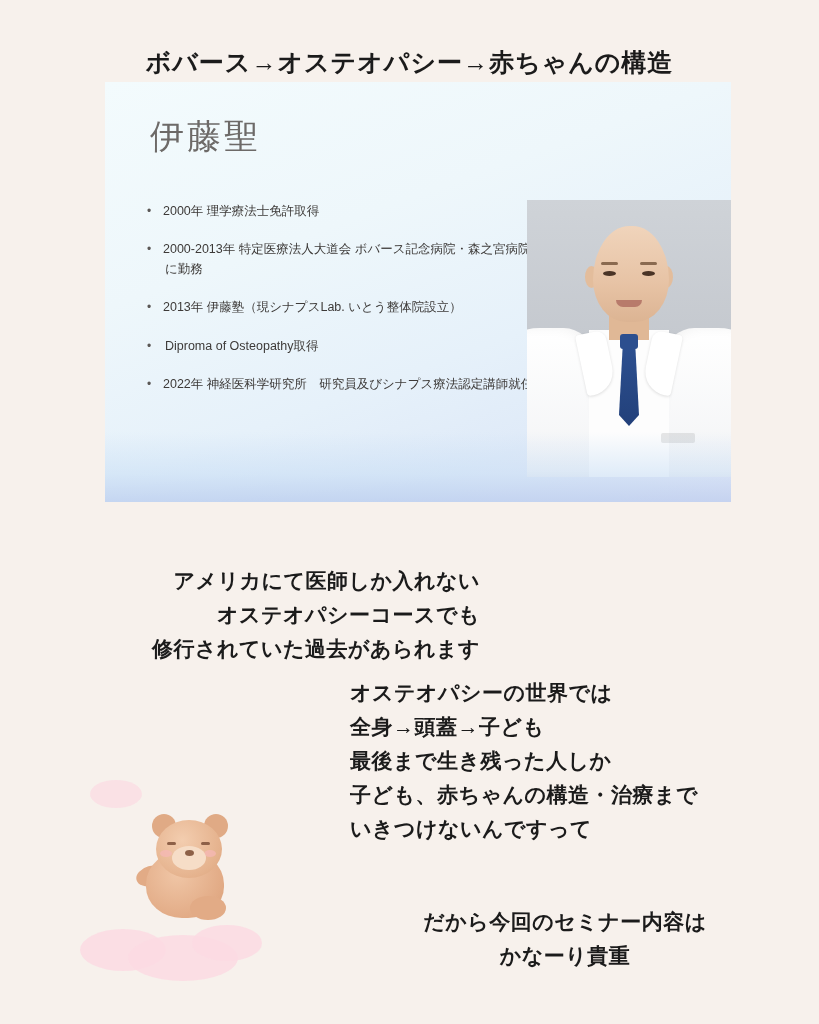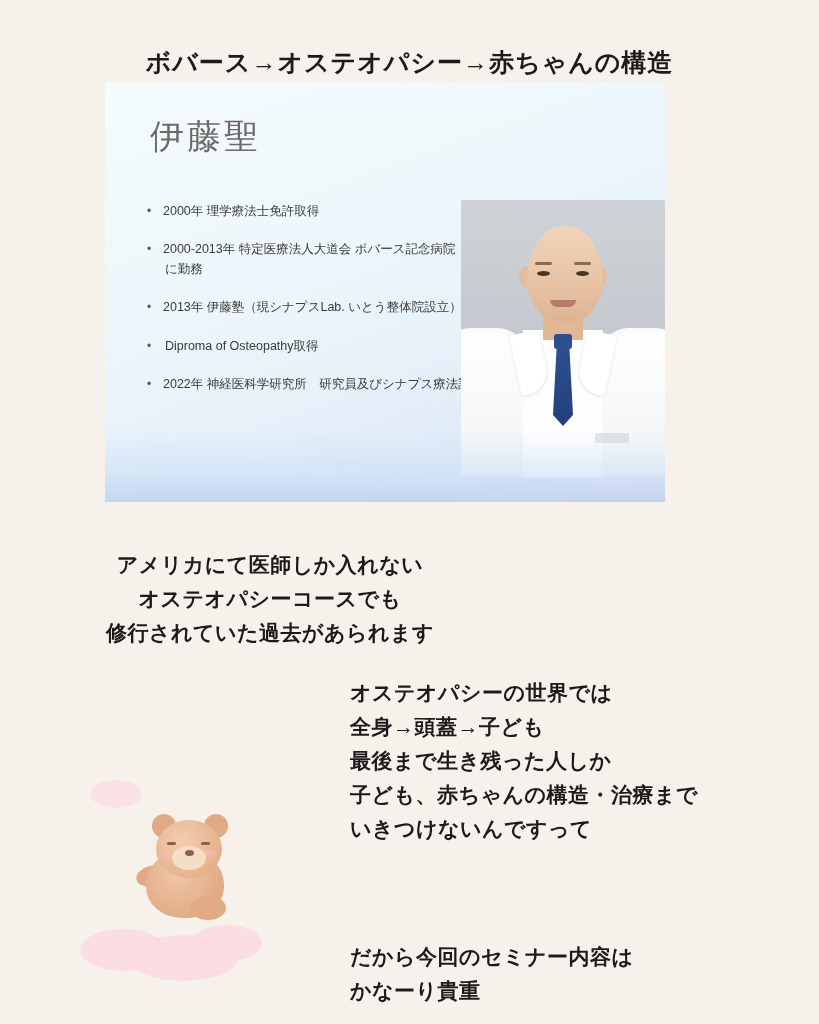--- a/index.html
+++ b/index.html
@@ -27,24 +27,25 @@
     color: #1b1b1b;
     letter-spacing: 1px;
     white-space: nowrap;
   }
 
   
   .slide {
     position: absolute;
     left: 105px;
     top: 82px;
-    width: 560px;
+    width: 610px;
     height: 420px;
     background: linear-gradient(160deg, #f3fbfd 0%, #eef7fb 35%, #e6f1fa 62%, #dfeaf8 80%, #e8e4f5 100%);
     overflow: hidden;
+    padding-left: 16px;
   }
   .slide::after {
     content: "";
     position: absolute;
     left: 0;
     bottom: 0;
     width: 100%;
     height: 70px;
     background: linear-gradient(180deg, rgba(255,255,255,0) 0%, rgba(200,222,245,0.55) 60%, rgba(186,205,238,0.75) 100%);
     pointer-events: none;
@@ -246,37 +247,37 @@
   .para {
     position: absolute;
     font-weight: bold;
     color: #1b1b1b;
     line-height: 1.62;
     letter-spacing: 0.5px;
     white-space: pre-line;
   }
   .para-1 {
     left: 60px;
-    top: 548px;
+    top: 564px;
     width: 420px;
     font-size: 21px;
-    text-align: center;
+    text-align: right;
   }
   .para-2 {
     left: 350px;
     top: 676px;
     width: 430px;
     font-size: 21px;
   }
   .para-3 {
     left: 350px;
     top: 905px;
     width: 430px;
     font-size: 21px;
-    margin-top: 35px;
+    text-align: center;
   }
 
   
   .teddy {
     position: absolute;
     left: 72px;
     top: 762px;
     width: 215px;
     height: 225px;
   }

